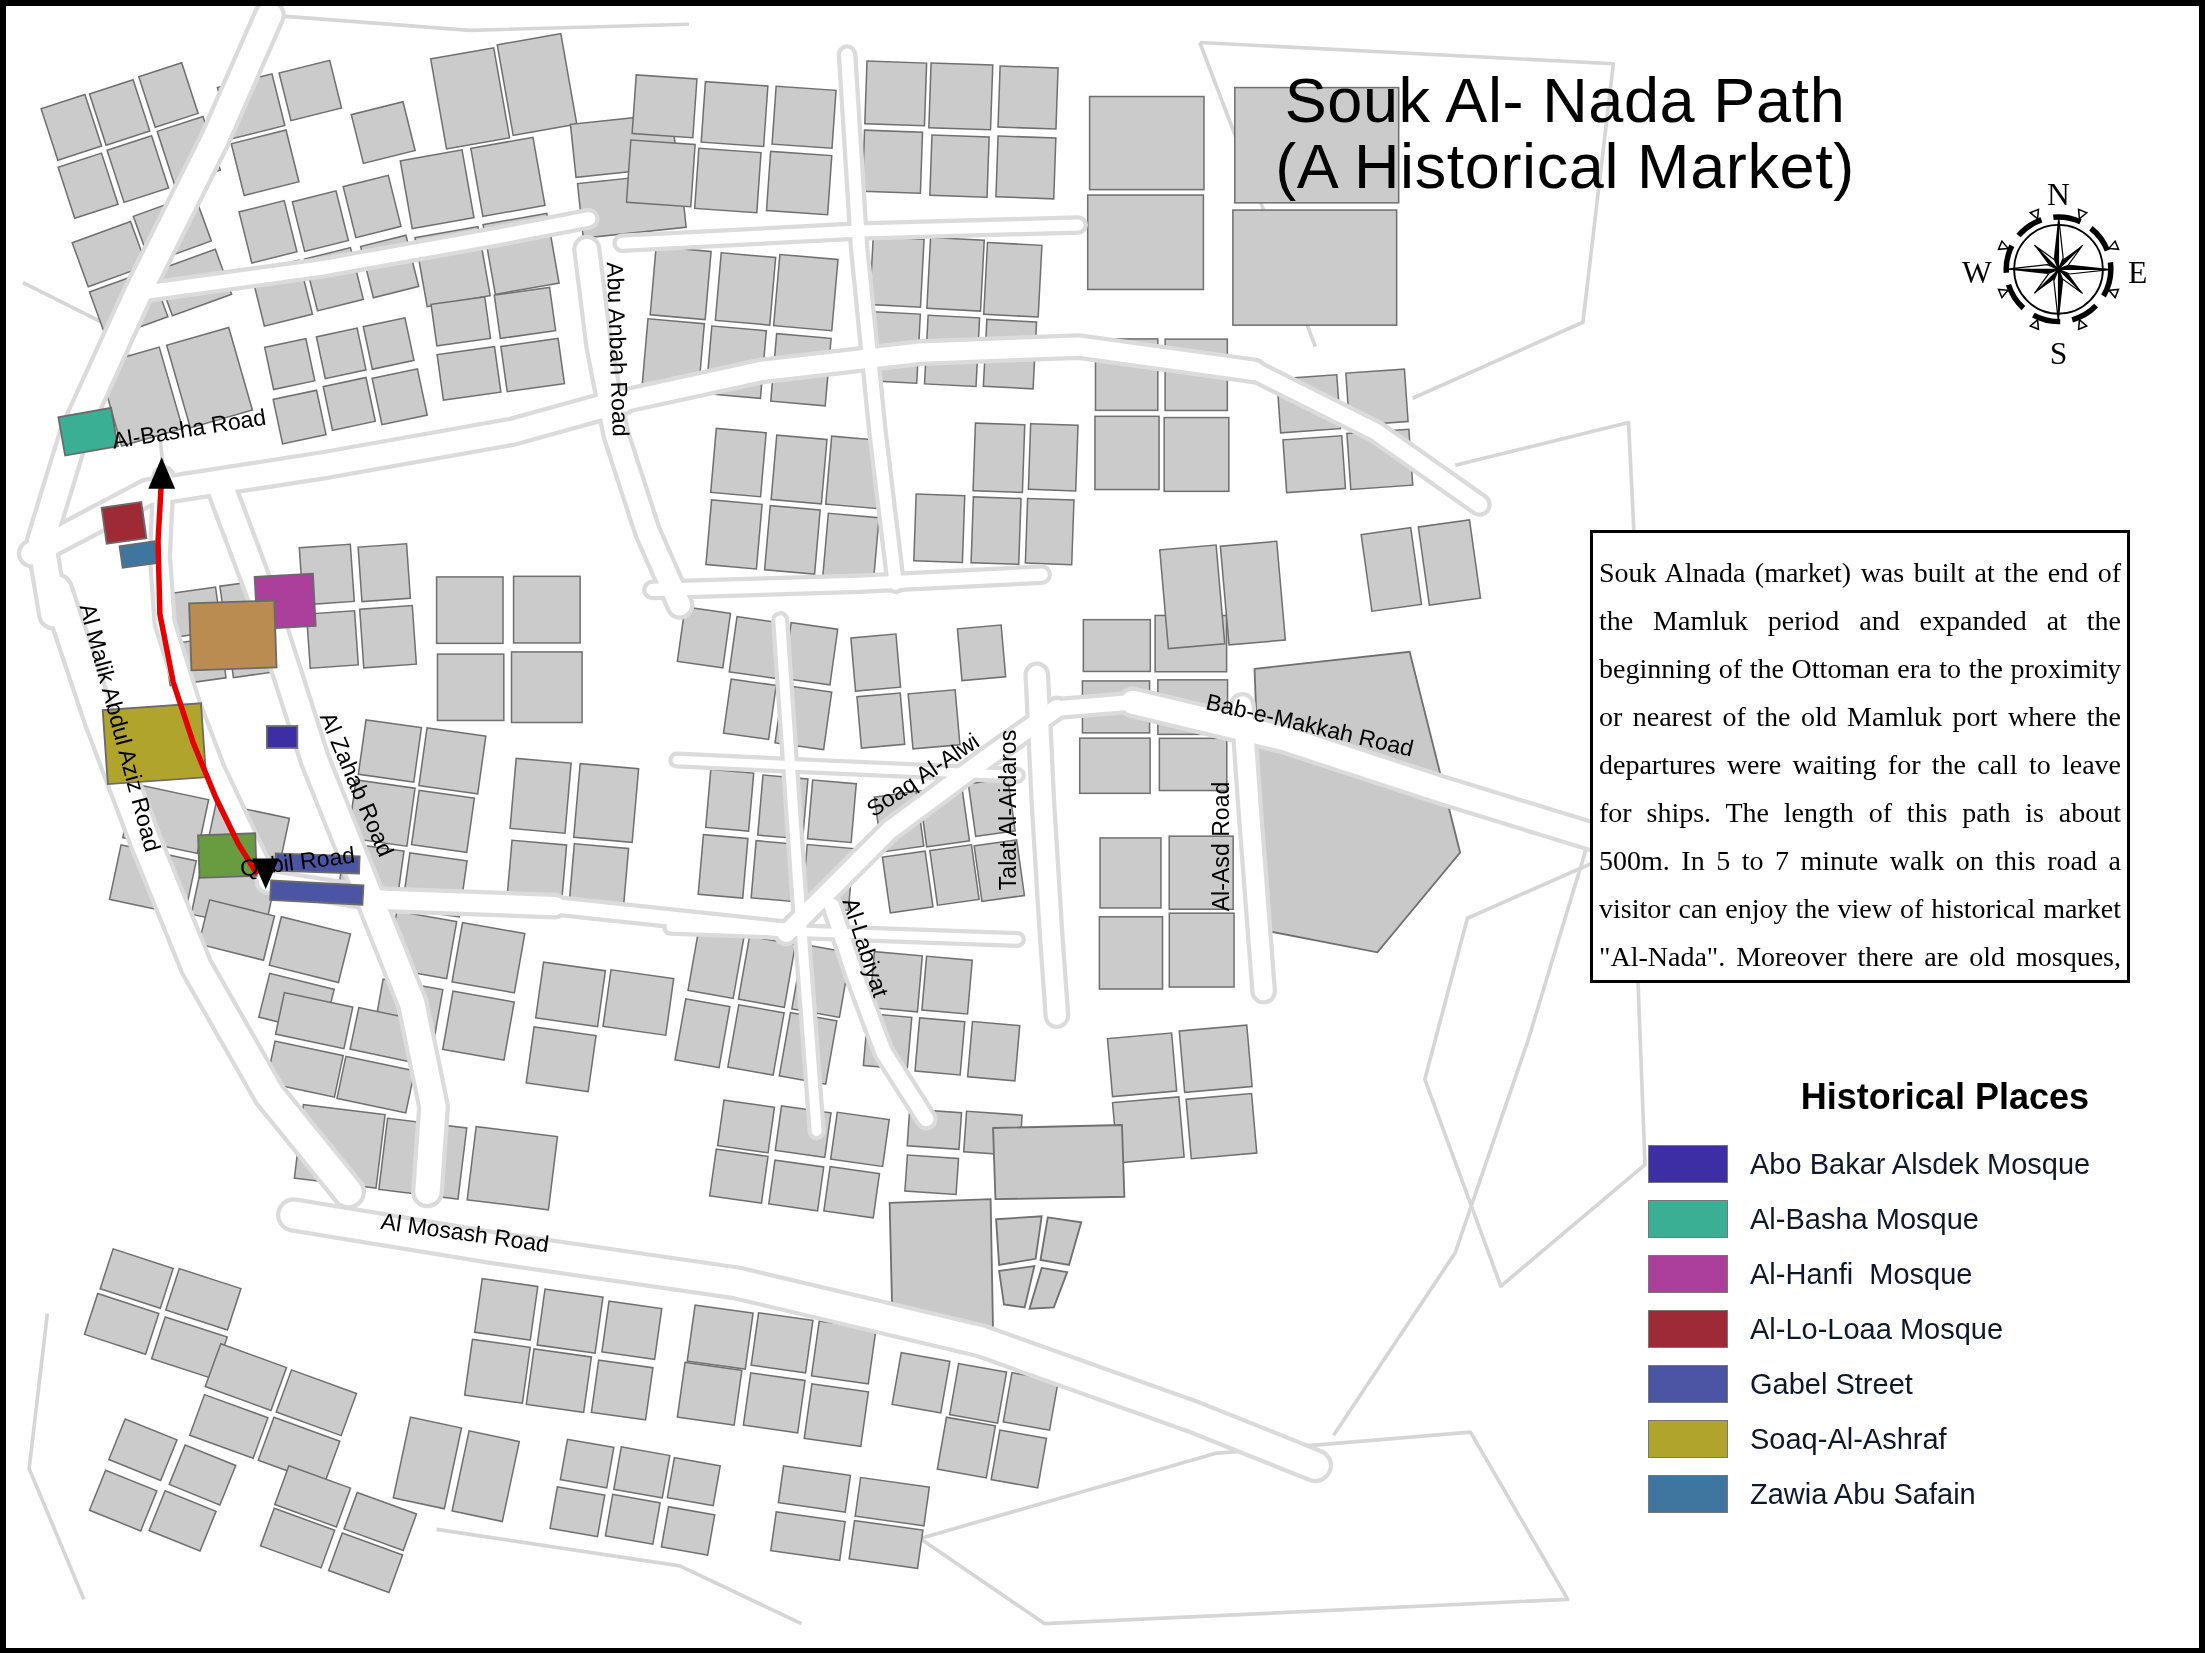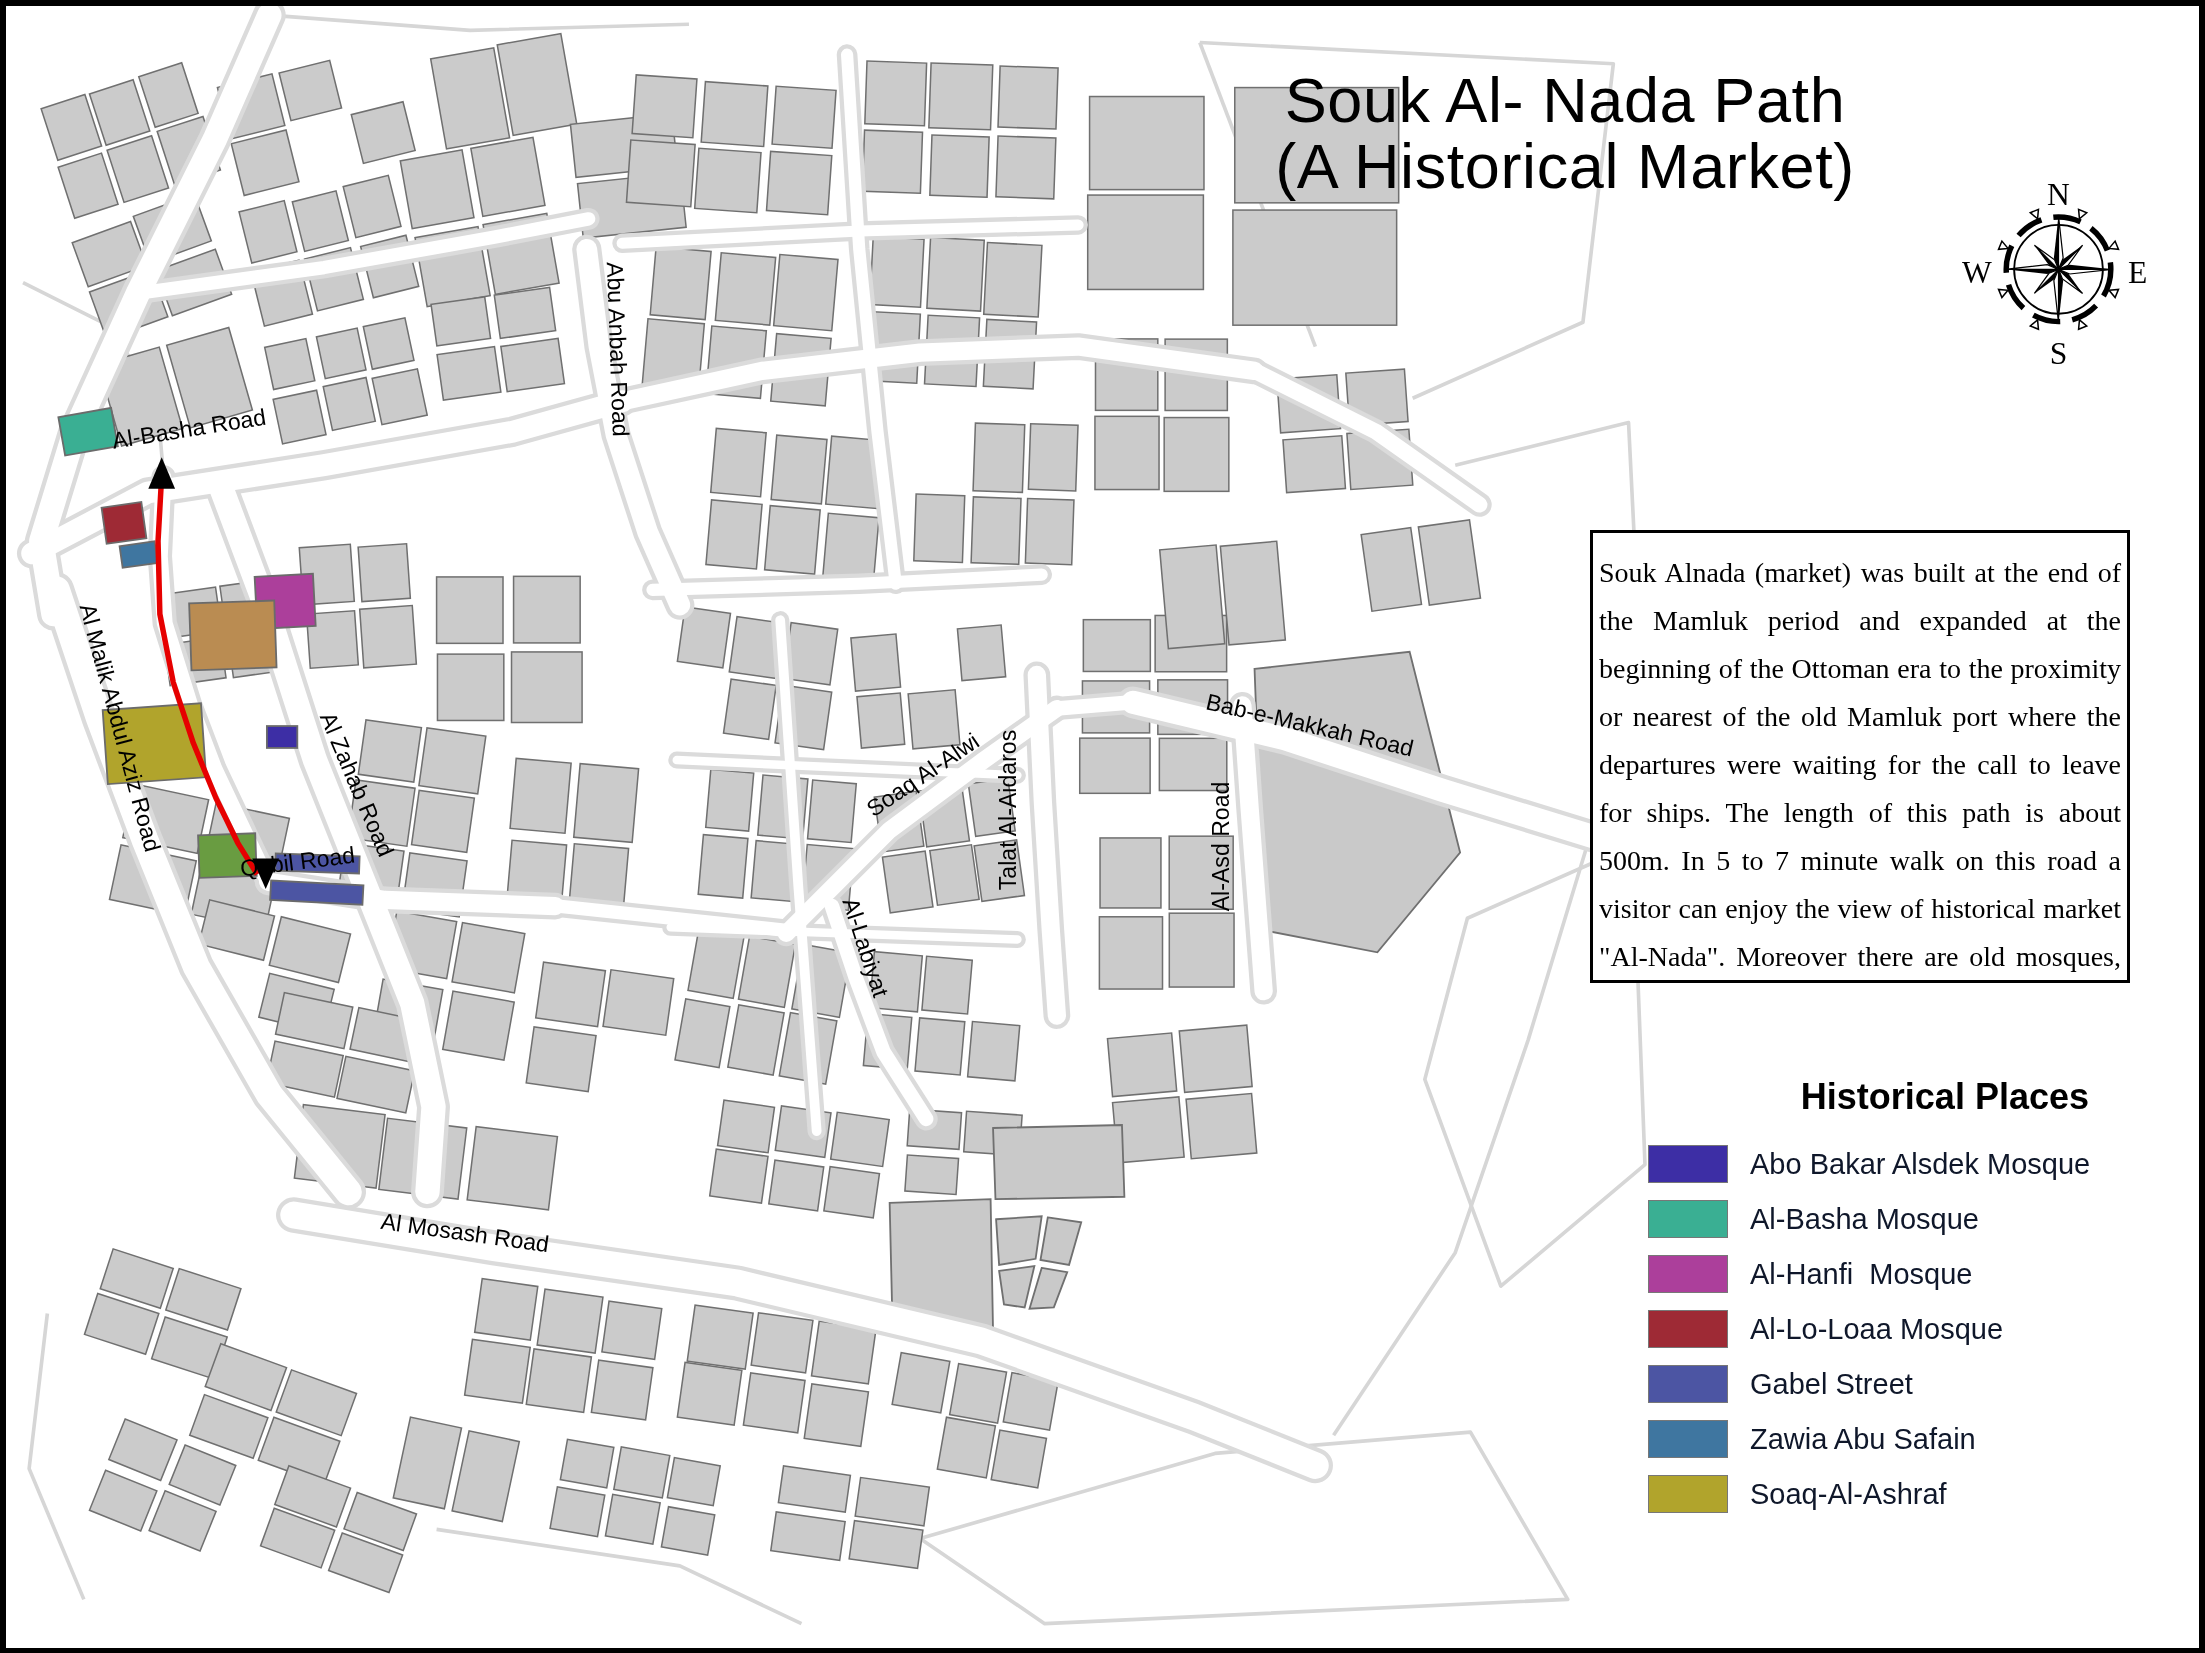--- a/index.html
+++ b/index.html
@@ -531,24 +531,24 @@
         </div>
         <div class="legend-row">
           <div class="legend-swatch" style="background: rgb(158, 42, 53);"></div>
           <div class="legend-label">Al-Lo-Loaa Mosque</div>
         </div>
         <div class="legend-row">
           <div class="legend-swatch" style="background: rgb(76, 85, 163);"></div>
           <div class="legend-label">Gabel Street</div>
         </div>
         <div class="legend-row">
+          <div class="legend-swatch" style="background: rgb(177, 164, 44);"></div>
+          <div class="legend-label">Soaq-Al-Ashraf</div>
+        </div>
+        <div class="legend-row">
           <div class="legend-swatch" style="background: rgb(63, 118, 160);"></div>
           <div class="legend-label">Zawia Abu Safain</div>
         </div>
-        <div class="legend-row">
-          <div class="legend-swatch" style="background: rgb(177, 164, 44);"></div>
-          <div class="legend-label">Soaq-Al-Ashraf</div>
-        </div>
       </div>
   </div>
 
 </div>
 
 
 </body></html>

